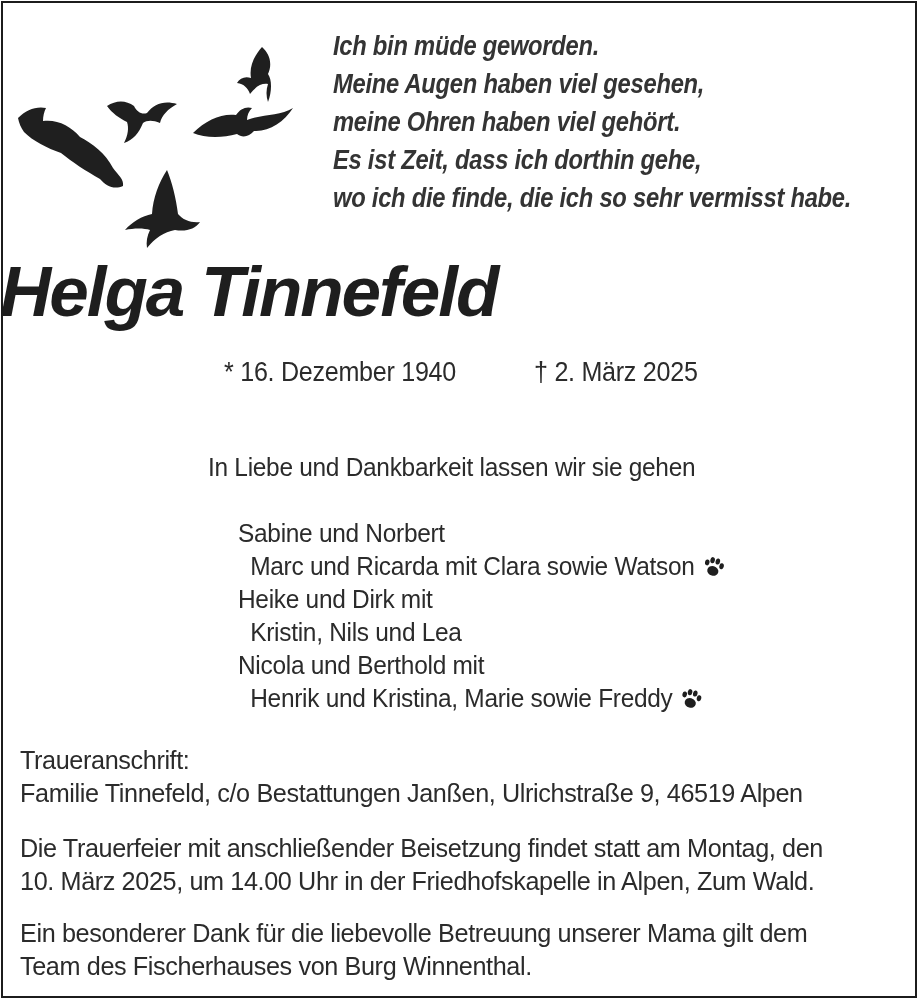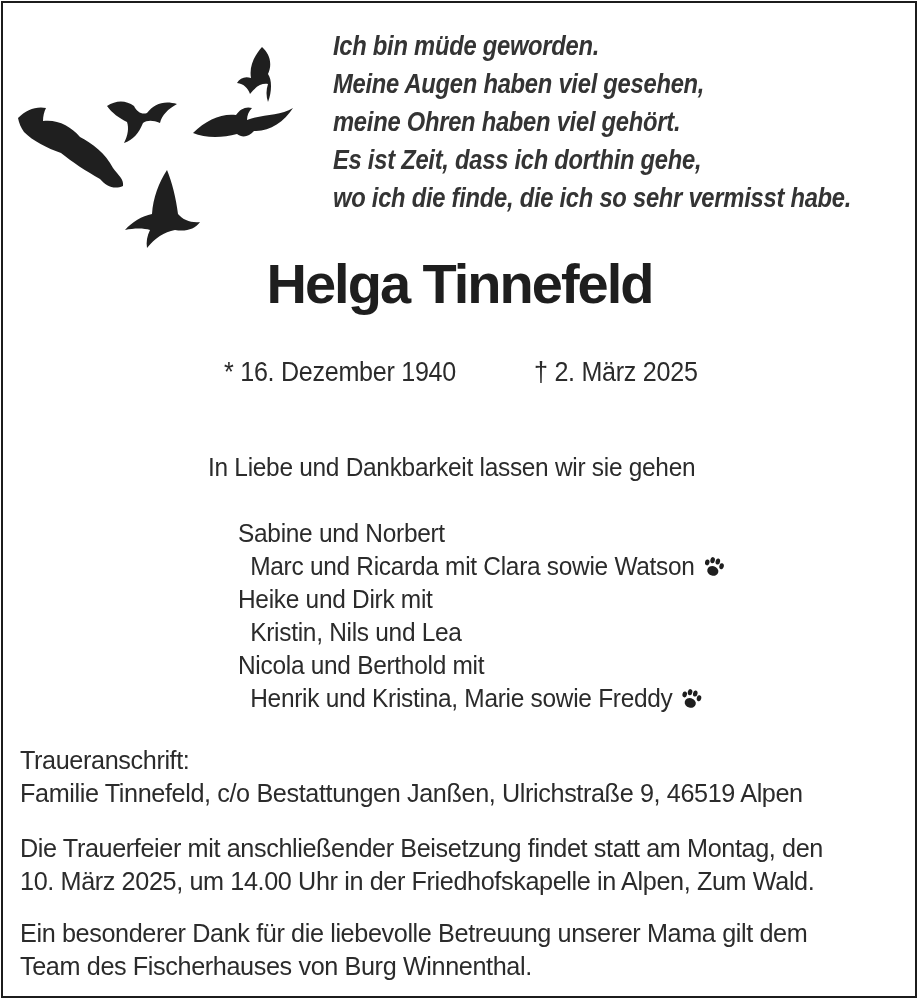--- a/index.html
+++ b/index.html
@@ -42,26 +42,26 @@
     letter-spacing: -0.3px;
     transform: scaleX(0.88);
     transform-origin: left top;
     white-space: nowrap;
   }
   .name {
     position: absolute;
     left: 0;
     right: 0;
     top: 251px;
-    text-align: center;
-    font-size: 56px;
+    font-size: 71px;
     font-weight: bold;
     letter-spacing: -2px;
     color: #1e1e1e;
     white-space: nowrap;
+    font-style: italic;
   }
   .maiden {
     position: absolute;
     left: 0;
     right: 0;
     top: 319px;
     text-align: center;
     font-size: 26px;
     color: #2b2b2b;
   }

